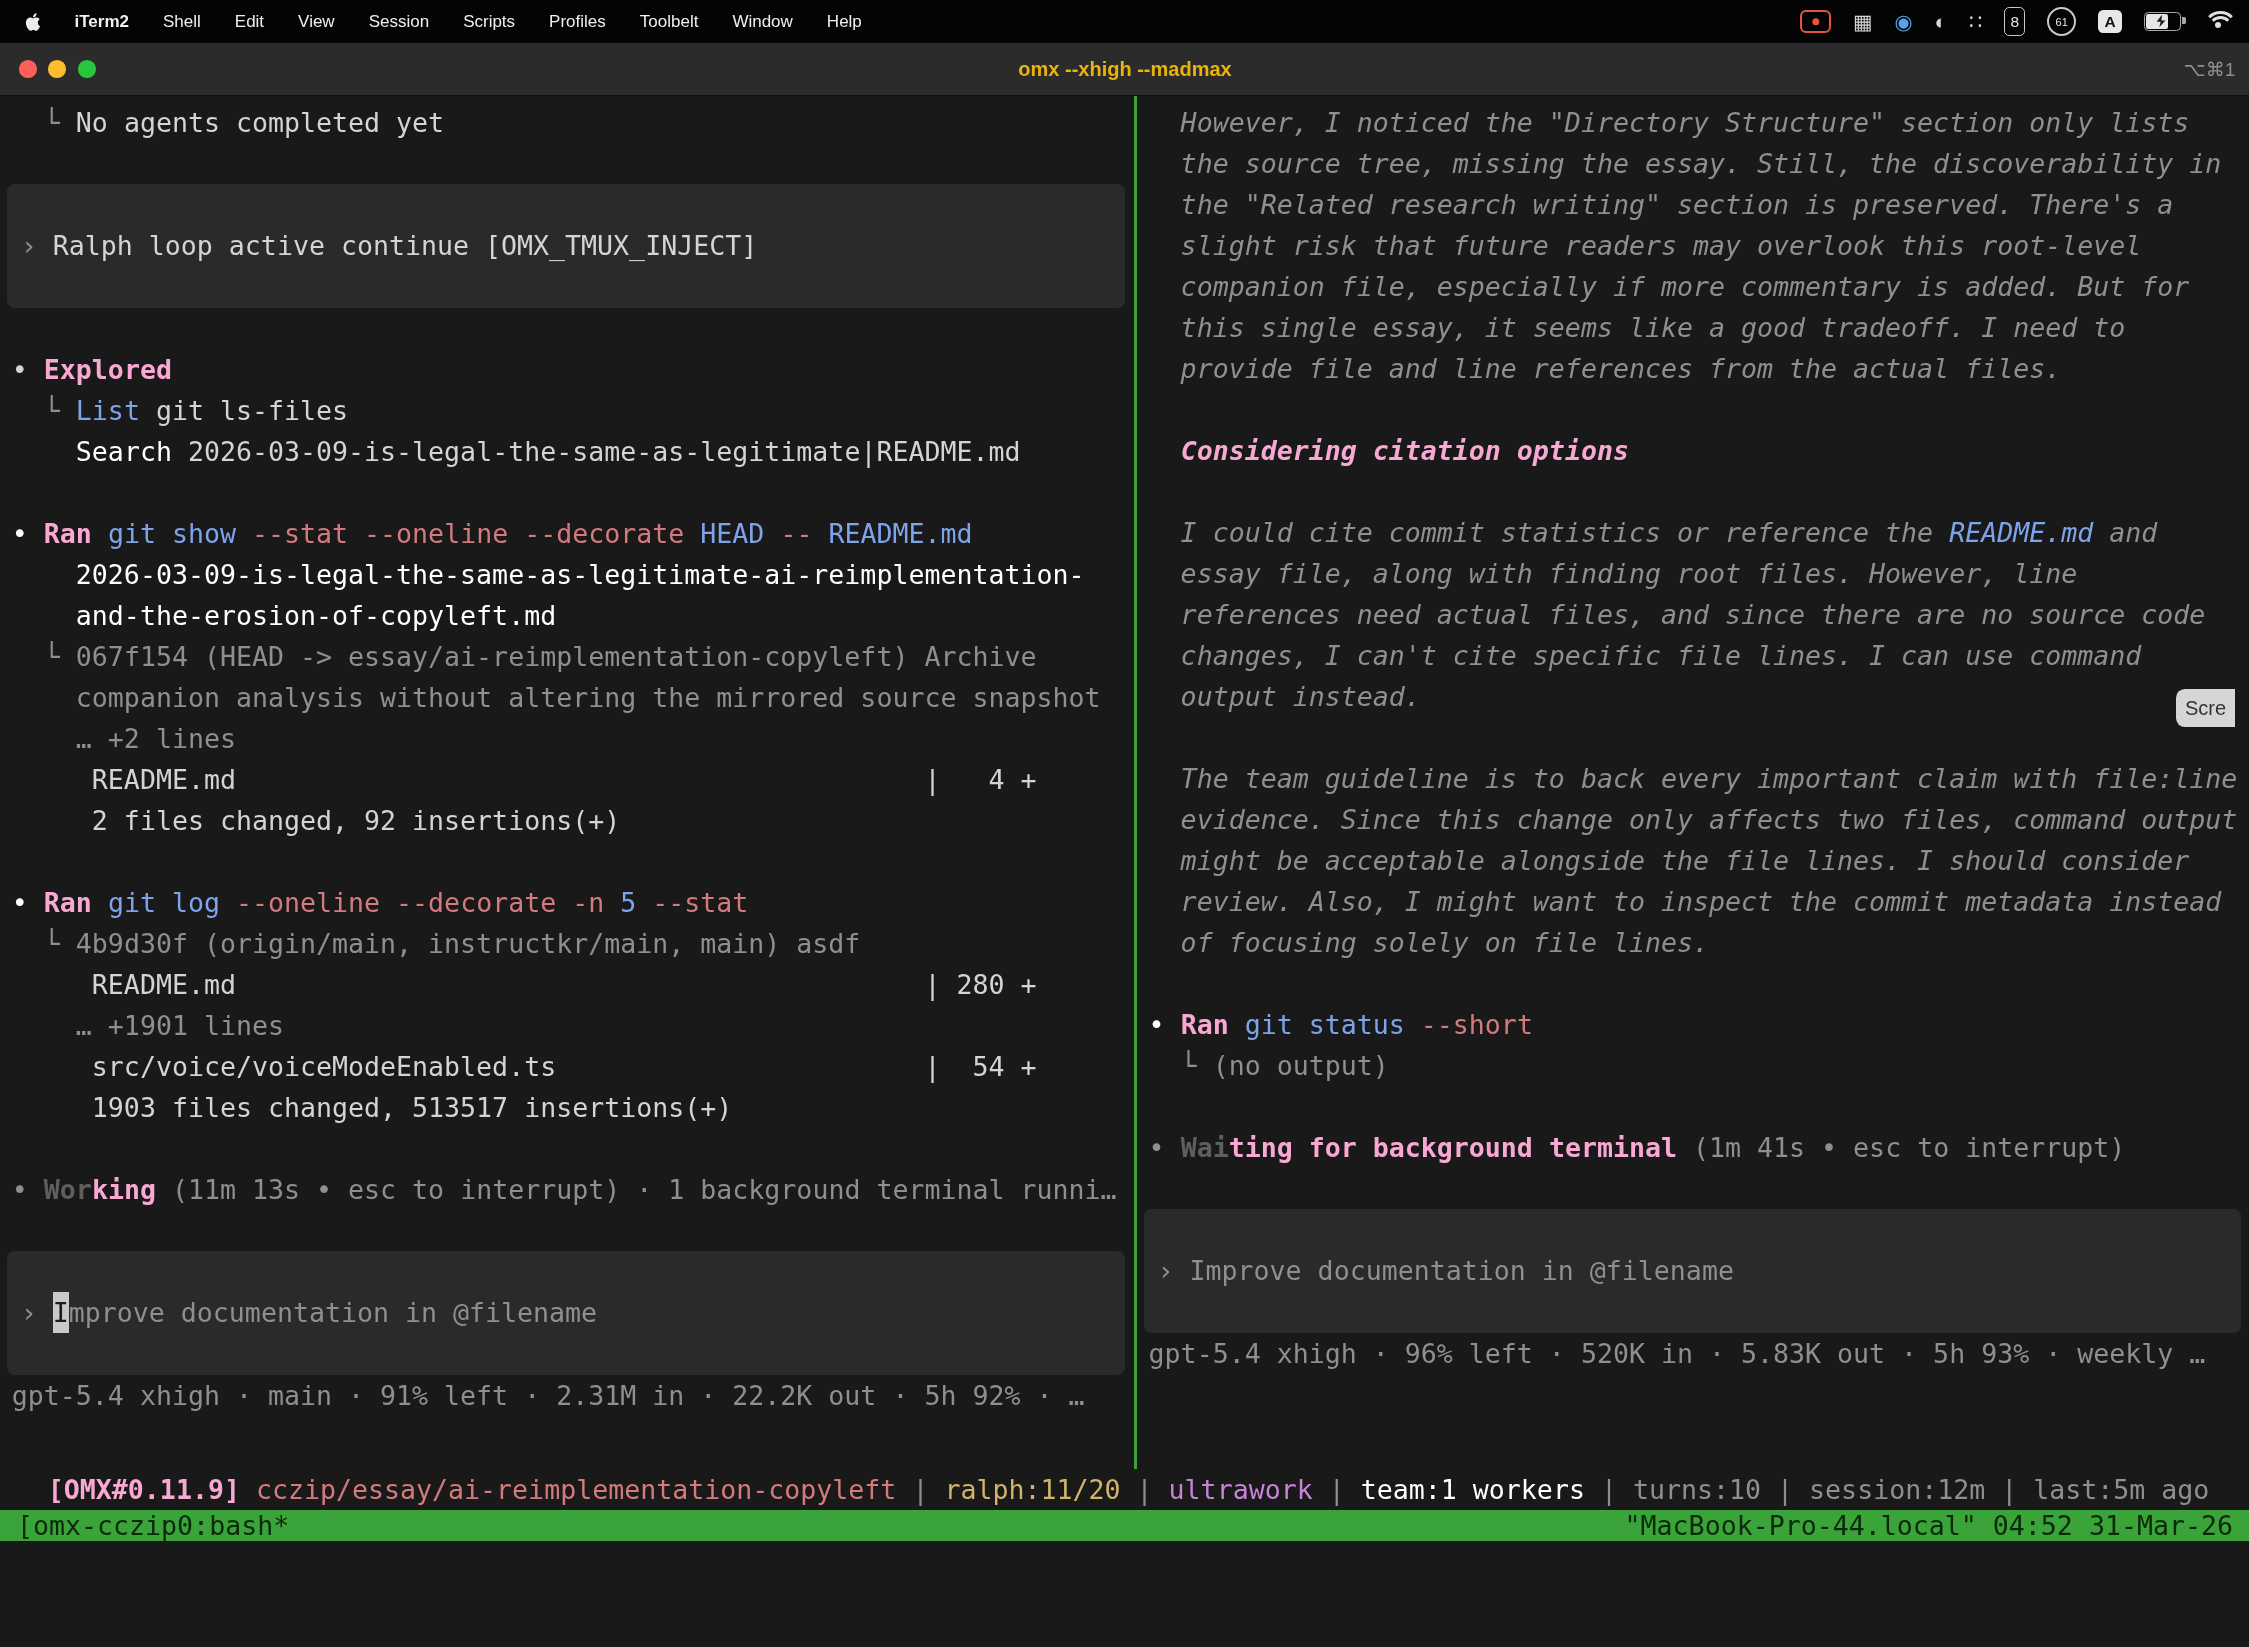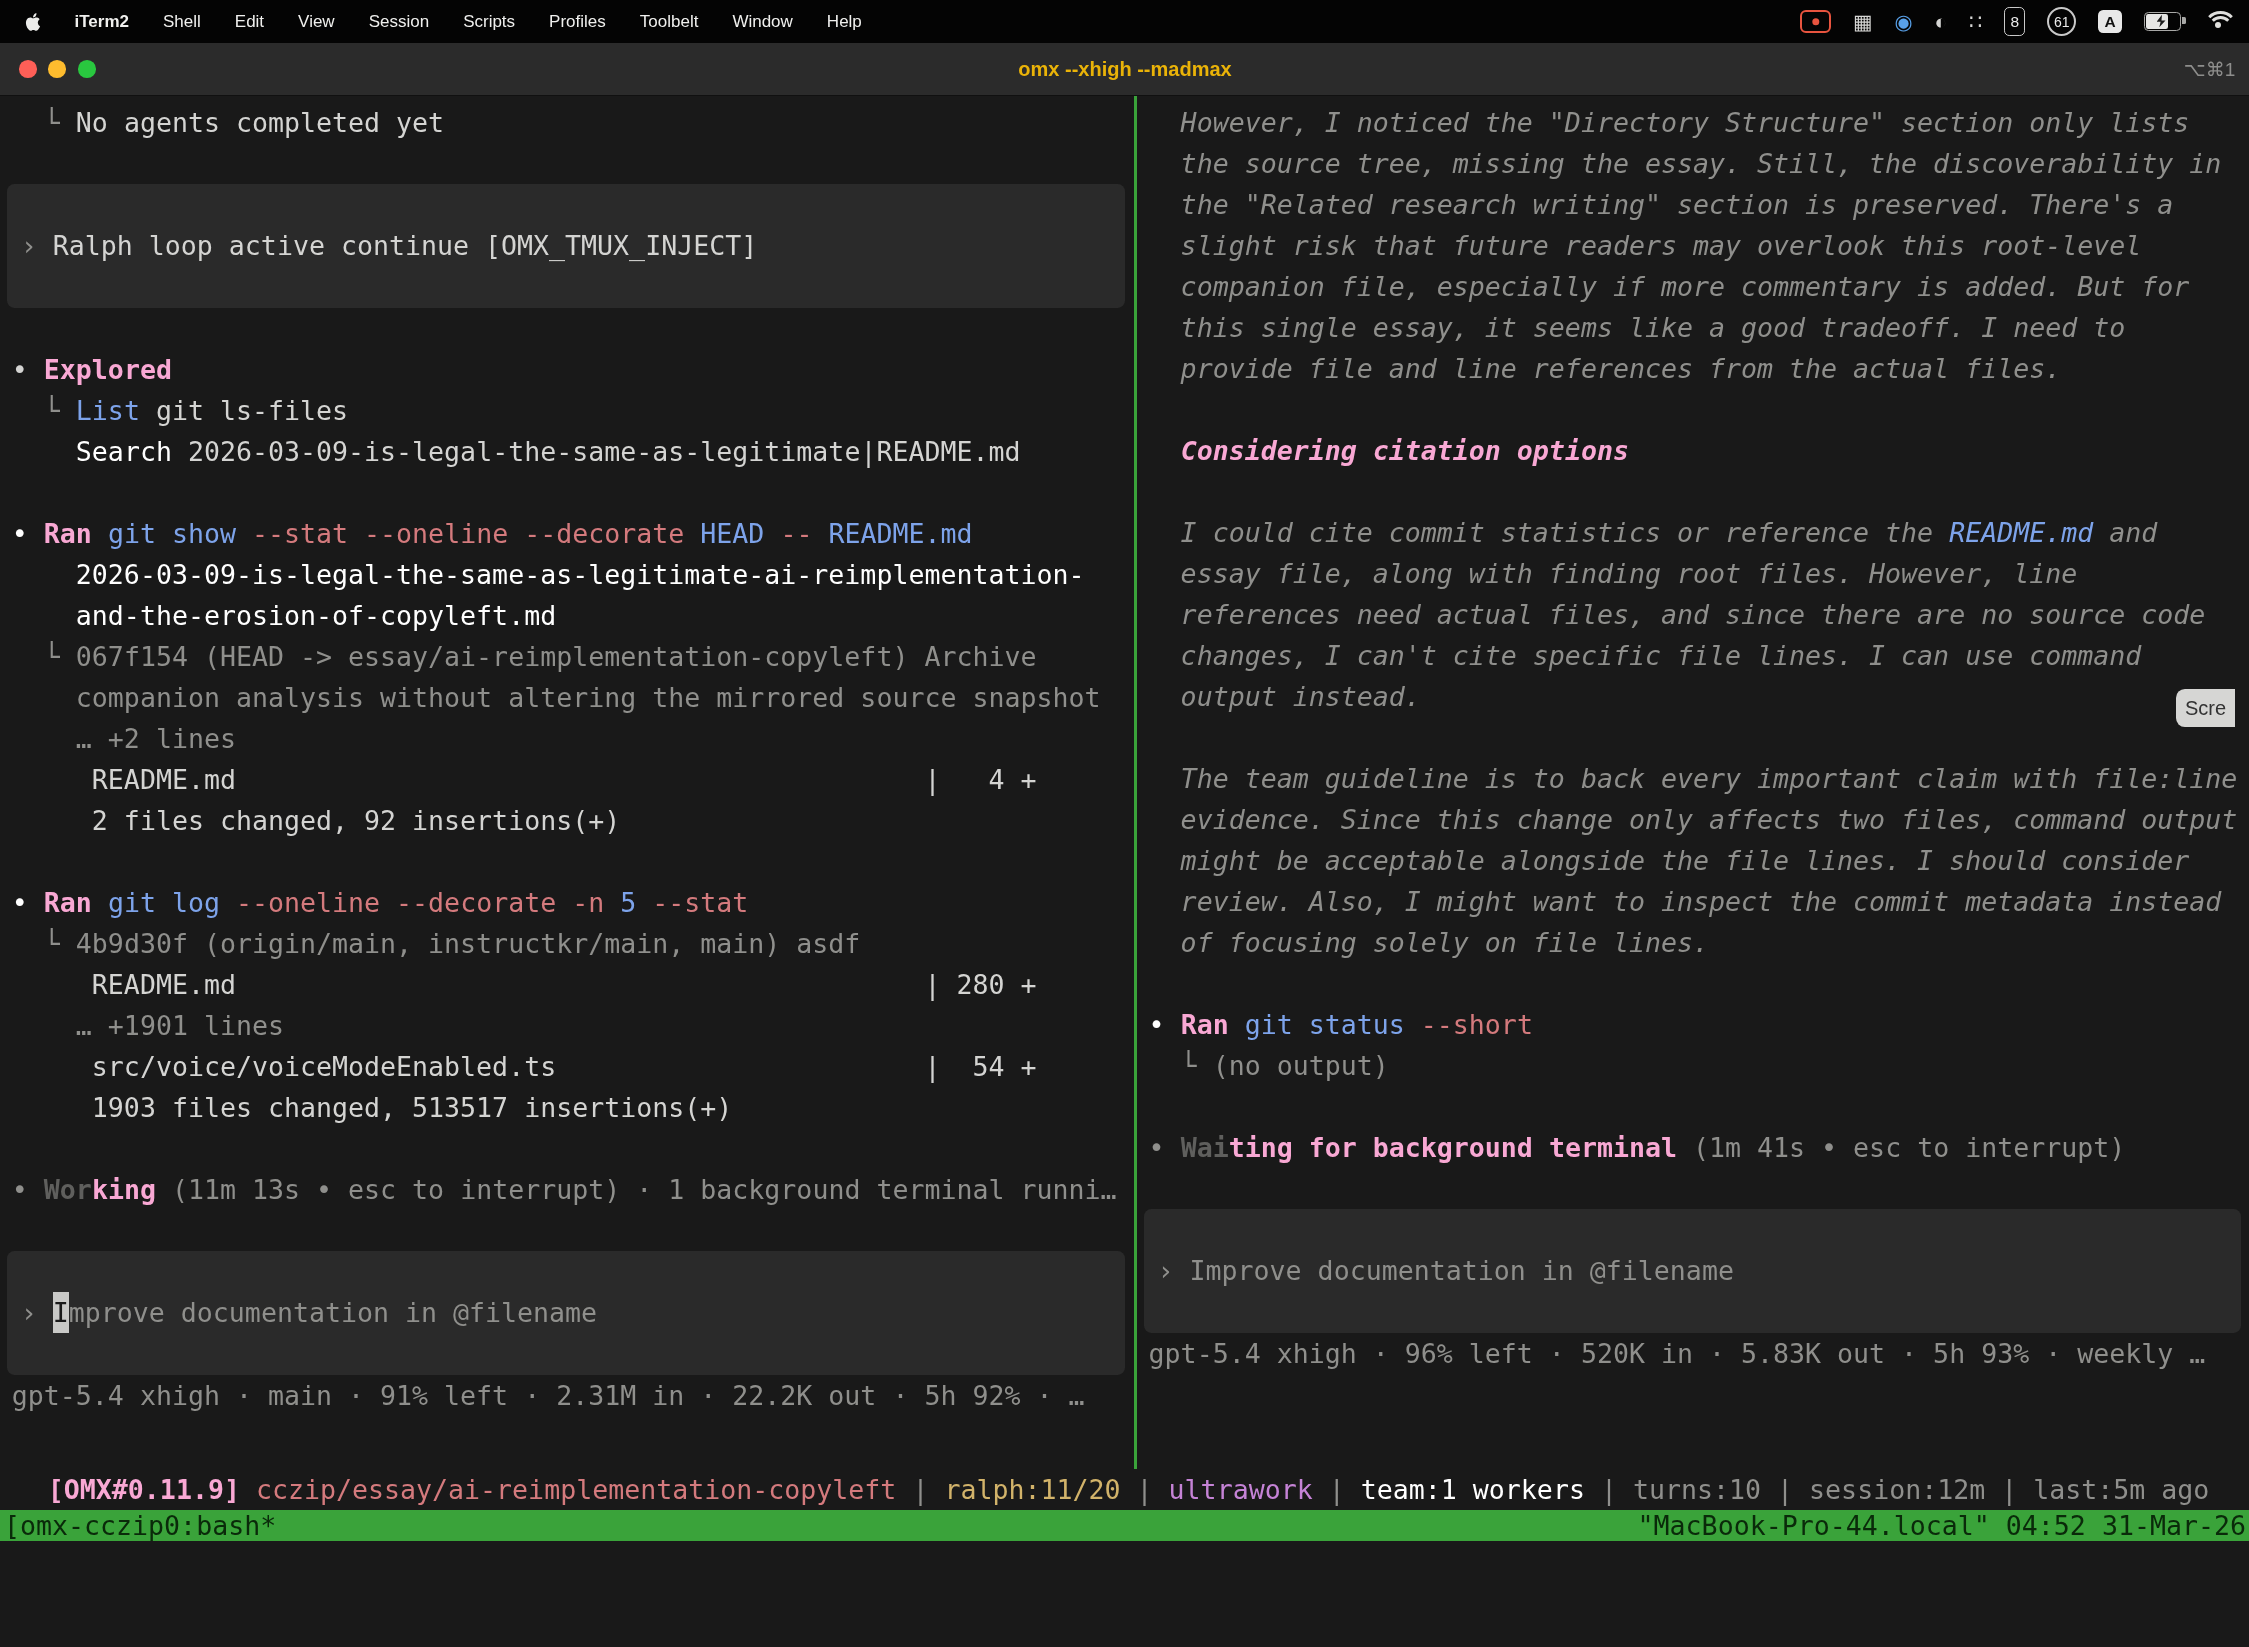--- a/index.html
+++ b/index.html
@@ -11,21 +11,21 @@
   .menu-left{display:flex;align-items:center;color:#f0f0ee;font-size:17px;}
   .mitem{padding:0 17px;white-space:nowrap;}
   .mitem.apple{padding:0 14.8px 0 25px;display:flex;align-items:center;}
   .mitem.bold{font-weight:700;}
   .menu-right{display:flex;align-items:center;gap:22px;padding-right:17.7px;}
   .micon{display:flex;align-items:center;justify-content:center;color:#d6d6d4;font-size:20.7px;}
   .rec{width:26.6px;height:19px;border:2.2px solid #e8543f;border-radius:5.9px;position:relative;}
   .rec i{position:absolute;left:50%;top:50%;transform:translate(-50%,-50%);width:7.4px;height:7.4px;background:#e8543f;border-radius:50%;}
   .swirl{color:#58a0e8;}
   .keyicon{width:19px;height:26.6px;border:1.5px solid #c9c9c9;border-radius:5.2px;display:flex;align-items:center;justify-content:center;font-size:15.5px;color:#eaeaea;}
-  .pct{width:25px;height:25px;border:2.2px solid #c9c9c9;border-radius:50%;display:flex;align-items:center;justify-content:center;font-size:14px;color:#eaeaea;}
+  .pct{width:25px;height:25px;border:2.2px solid #c9c9c9;border-radius:50%;display:flex;align-items:center;justify-content:center;font-size:11px;color:#eaeaea;}
   .inputsrc{width:23.6px;height:23.6px;background:#e8e8e8;color:#111;border-radius:5.2px;display:flex;align-items:center;justify-content:center;font-weight:700;font-size:15.5px;}
   .batt{width:35px;height:17.7px;border:1.5px solid #a8a8a6;border-radius:4.4px;position:relative;}
   .batt::after{content:"";position:absolute;right:-5.9px;top:4.4px;width:3.7px;height:7.4px;background:#a8a8a6;border-radius:0 1.5px 1.5px 0;}
   .batt i{position:absolute;left:1.5px;top:1.5px;bottom:1.5px;width:62%;background:#e6e6e4;border-radius:2.2px;}
   .batt .bolt{position:absolute;left:11.8px;top:2.2px;width:8.9px;height:12.5px;background:#1c1c1c;clip-path:polygon(60% 0,0 55%,45% 55%,30% 100%,100% 45%,55% 45%);}
   .wifi{position:relative;width:29.5px;height:22px;}
   .wifi b{position:absolute;border:3px solid transparent;border-top-color:#e0e0de;border-radius:50%;}
   .wifi .w1{width:29.5px;height:29.5px;left:0;top:0;}
   .wifi .w2{width:19px;height:19px;left:5.2px;top:5.2px;}
   .wifi .w3{width:5.9px;height:5.9px;left:11.8px;top:11.8px;background:#e0e0de;border:0;border-radius:50%;}
@@ -45,21 +45,21 @@
   .pane{padding:5.9px 0 0 11.8px;overflow:hidden;}
   .pane.left{width:1122px;flex:0 0 auto;}
   .divider{width:3px;background:#3aa33a;flex:0 0 auto;}
   .pane.right{flex:1;}
   .tline{height:41px;line-height:41px;white-space:pre;overflow:hidden;}
   .tbox{height:124px;line-height:41px;white-space:pre;background:#2a2a2a;border-radius:7.4px;
         display:flex;align-items:center;margin:0 8.9px 0 -4.4px;padding-left:13.3px;overflow:hidden;}
   .omx{height:41px;padding-left:11.8px;white-space:pre;margin-left:36px;}
   .spacer{flex:1;}
   .tmuxbar{height:40px;background:#3aa33a;color:#0a2a0a;display:flex;align-items:center;
-           justify-content:space-between;padding:0 4px;white-space:pre;}
+           justify-content:space-between;padding:0 17px;white-space:pre;}
   .strip{height:16px;background:#191919;}
 
   
   .fg{color:#d4d4d2;}
   .dim{color:#8f8f8c;}
   .b{color:#f9a8d4;font-weight:700;}
   .dimmer{color:#5f5f5d;}
   .grn{color:#ffffff;}
   .blu{color:#7da3ea;}
   .red{color:#d47a7d;}

